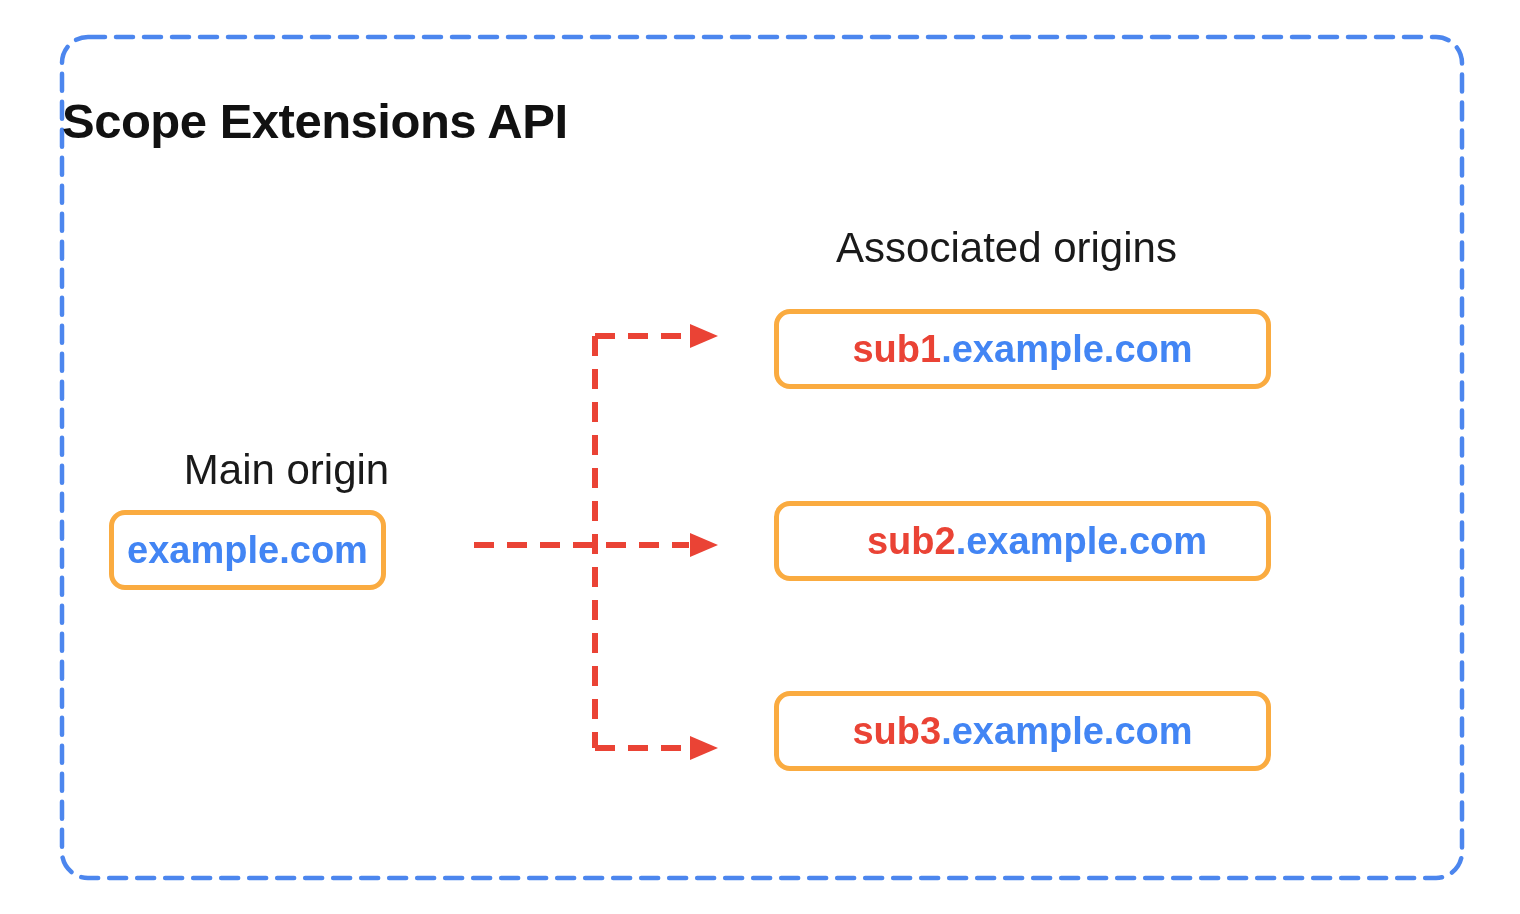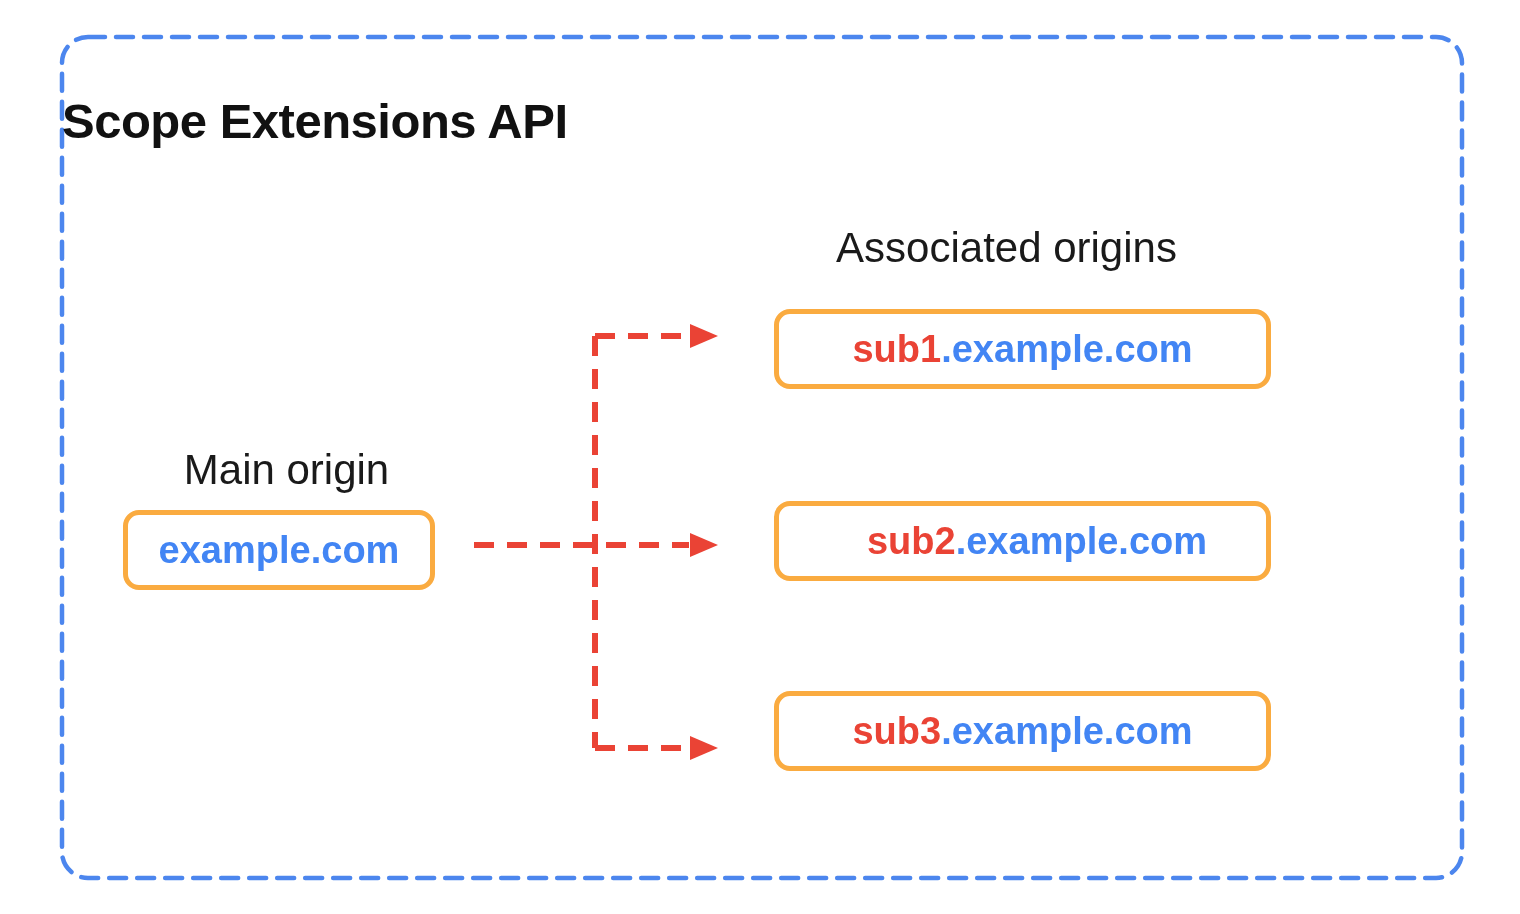--- a/index.html
+++ b/index.html
@@ -74,23 +74,23 @@
     border-radius: 16px;
     background: #ffffff;
     display: flex;
     align-items: center;
     justify-content: center;
     font-size: 38px;
     font-weight: 700;
     white-space: nowrap;
   }
   .main-origin-box {
-    left: 123px;
+    left: 109px;
     top: 510px;
-    width: 312px;
+    width: 277px;
     height: 80px;
   }
   .sub-box {
     left: 758px;
     width: 497px;
     height: 80px;
     margin-left: 16px;
   }
   .sub-box-1 { top: 309px; }
   .sub-box-2 { top: 501px; padding-left: 29px; }

